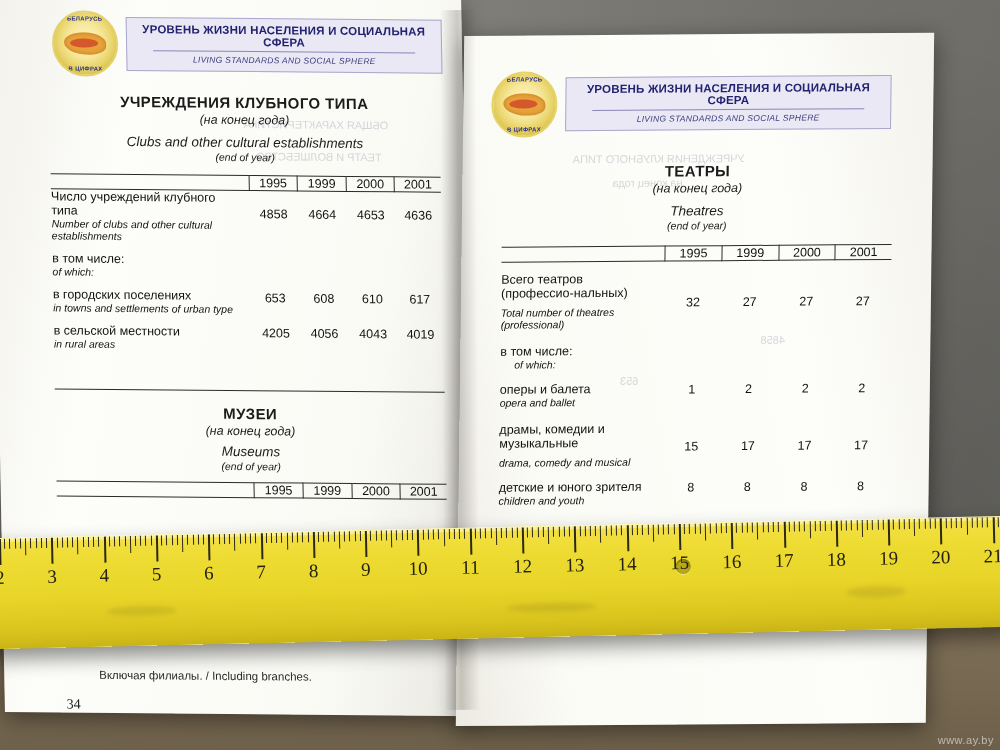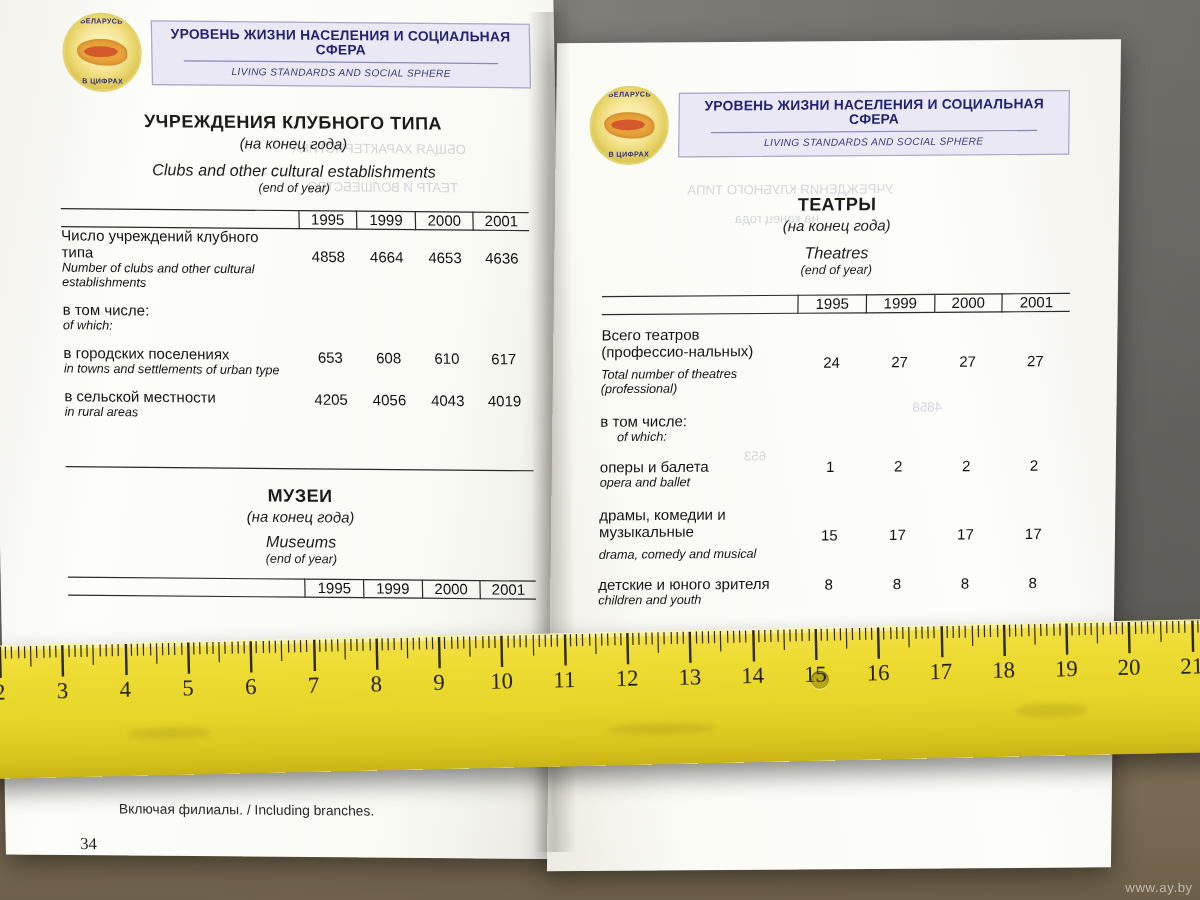--- a/index.html
+++ b/index.html
@@ -468,21 +468,21 @@
             <td class="yr" style="width:56px;">1999</td>
             <td class="yr" style="width:56px;">2000</td>
             <td class="yr" style="width:56px;">2001</td>
           </tr>
 
           <tr class="r">
             <td class="lbl" style="padding-top:10px;">
               <div class="ru-line">Всего театров (профессио-нальных)</div>
               <div class="en-line" style="margin-top:6px;">Total  number of theatres (professional)</div>
             </td>
-            <td class="num" style="padding-top:34px;">24</td>
+            <td class="num" style="padding-top:34px;">32</td>
             <td class="num" style="padding-top:34px;">27</td>
             <td class="num" style="padding-top:34px;">27</td>
             <td class="num" style="padding-top:34px;">27</td>
           </tr>
 
           <tr class="r">
             <td class="lbl ind1" style="padding-top:14px;">
               <div class="ru-line">в том числе:</div>
               <div class="en-line ind1" style="padding-left:14px;">of which:</div>
             </td>

